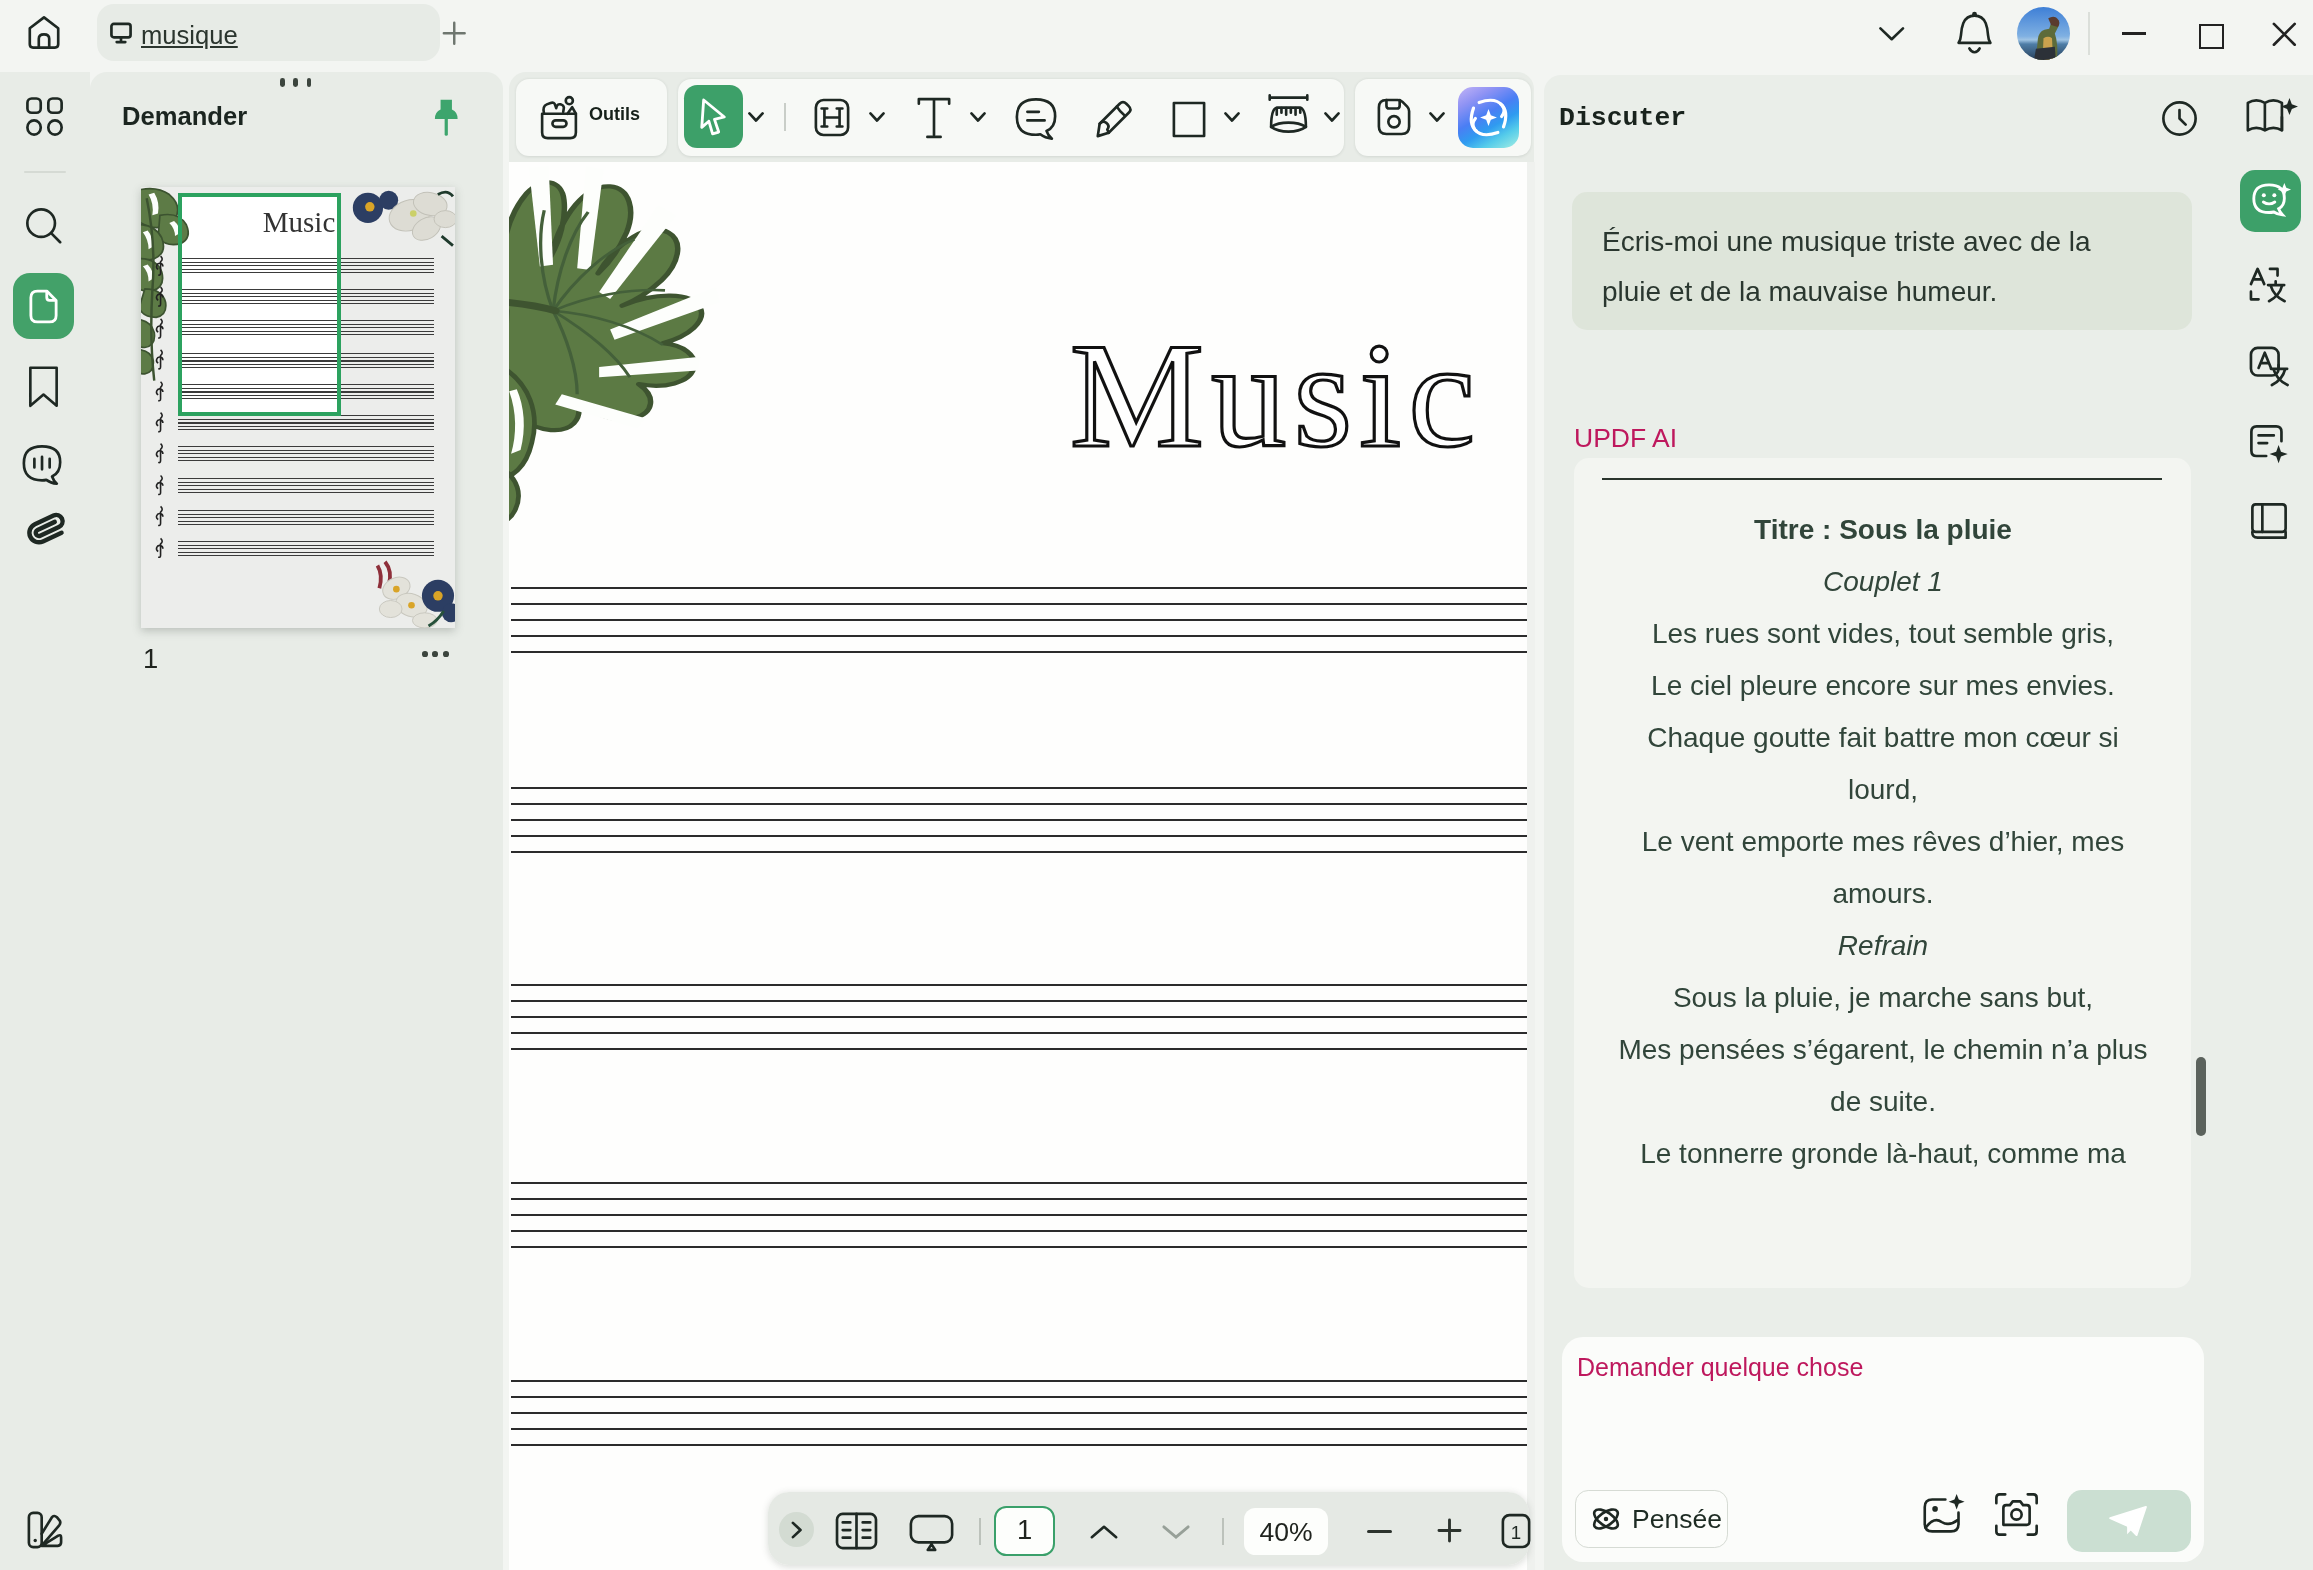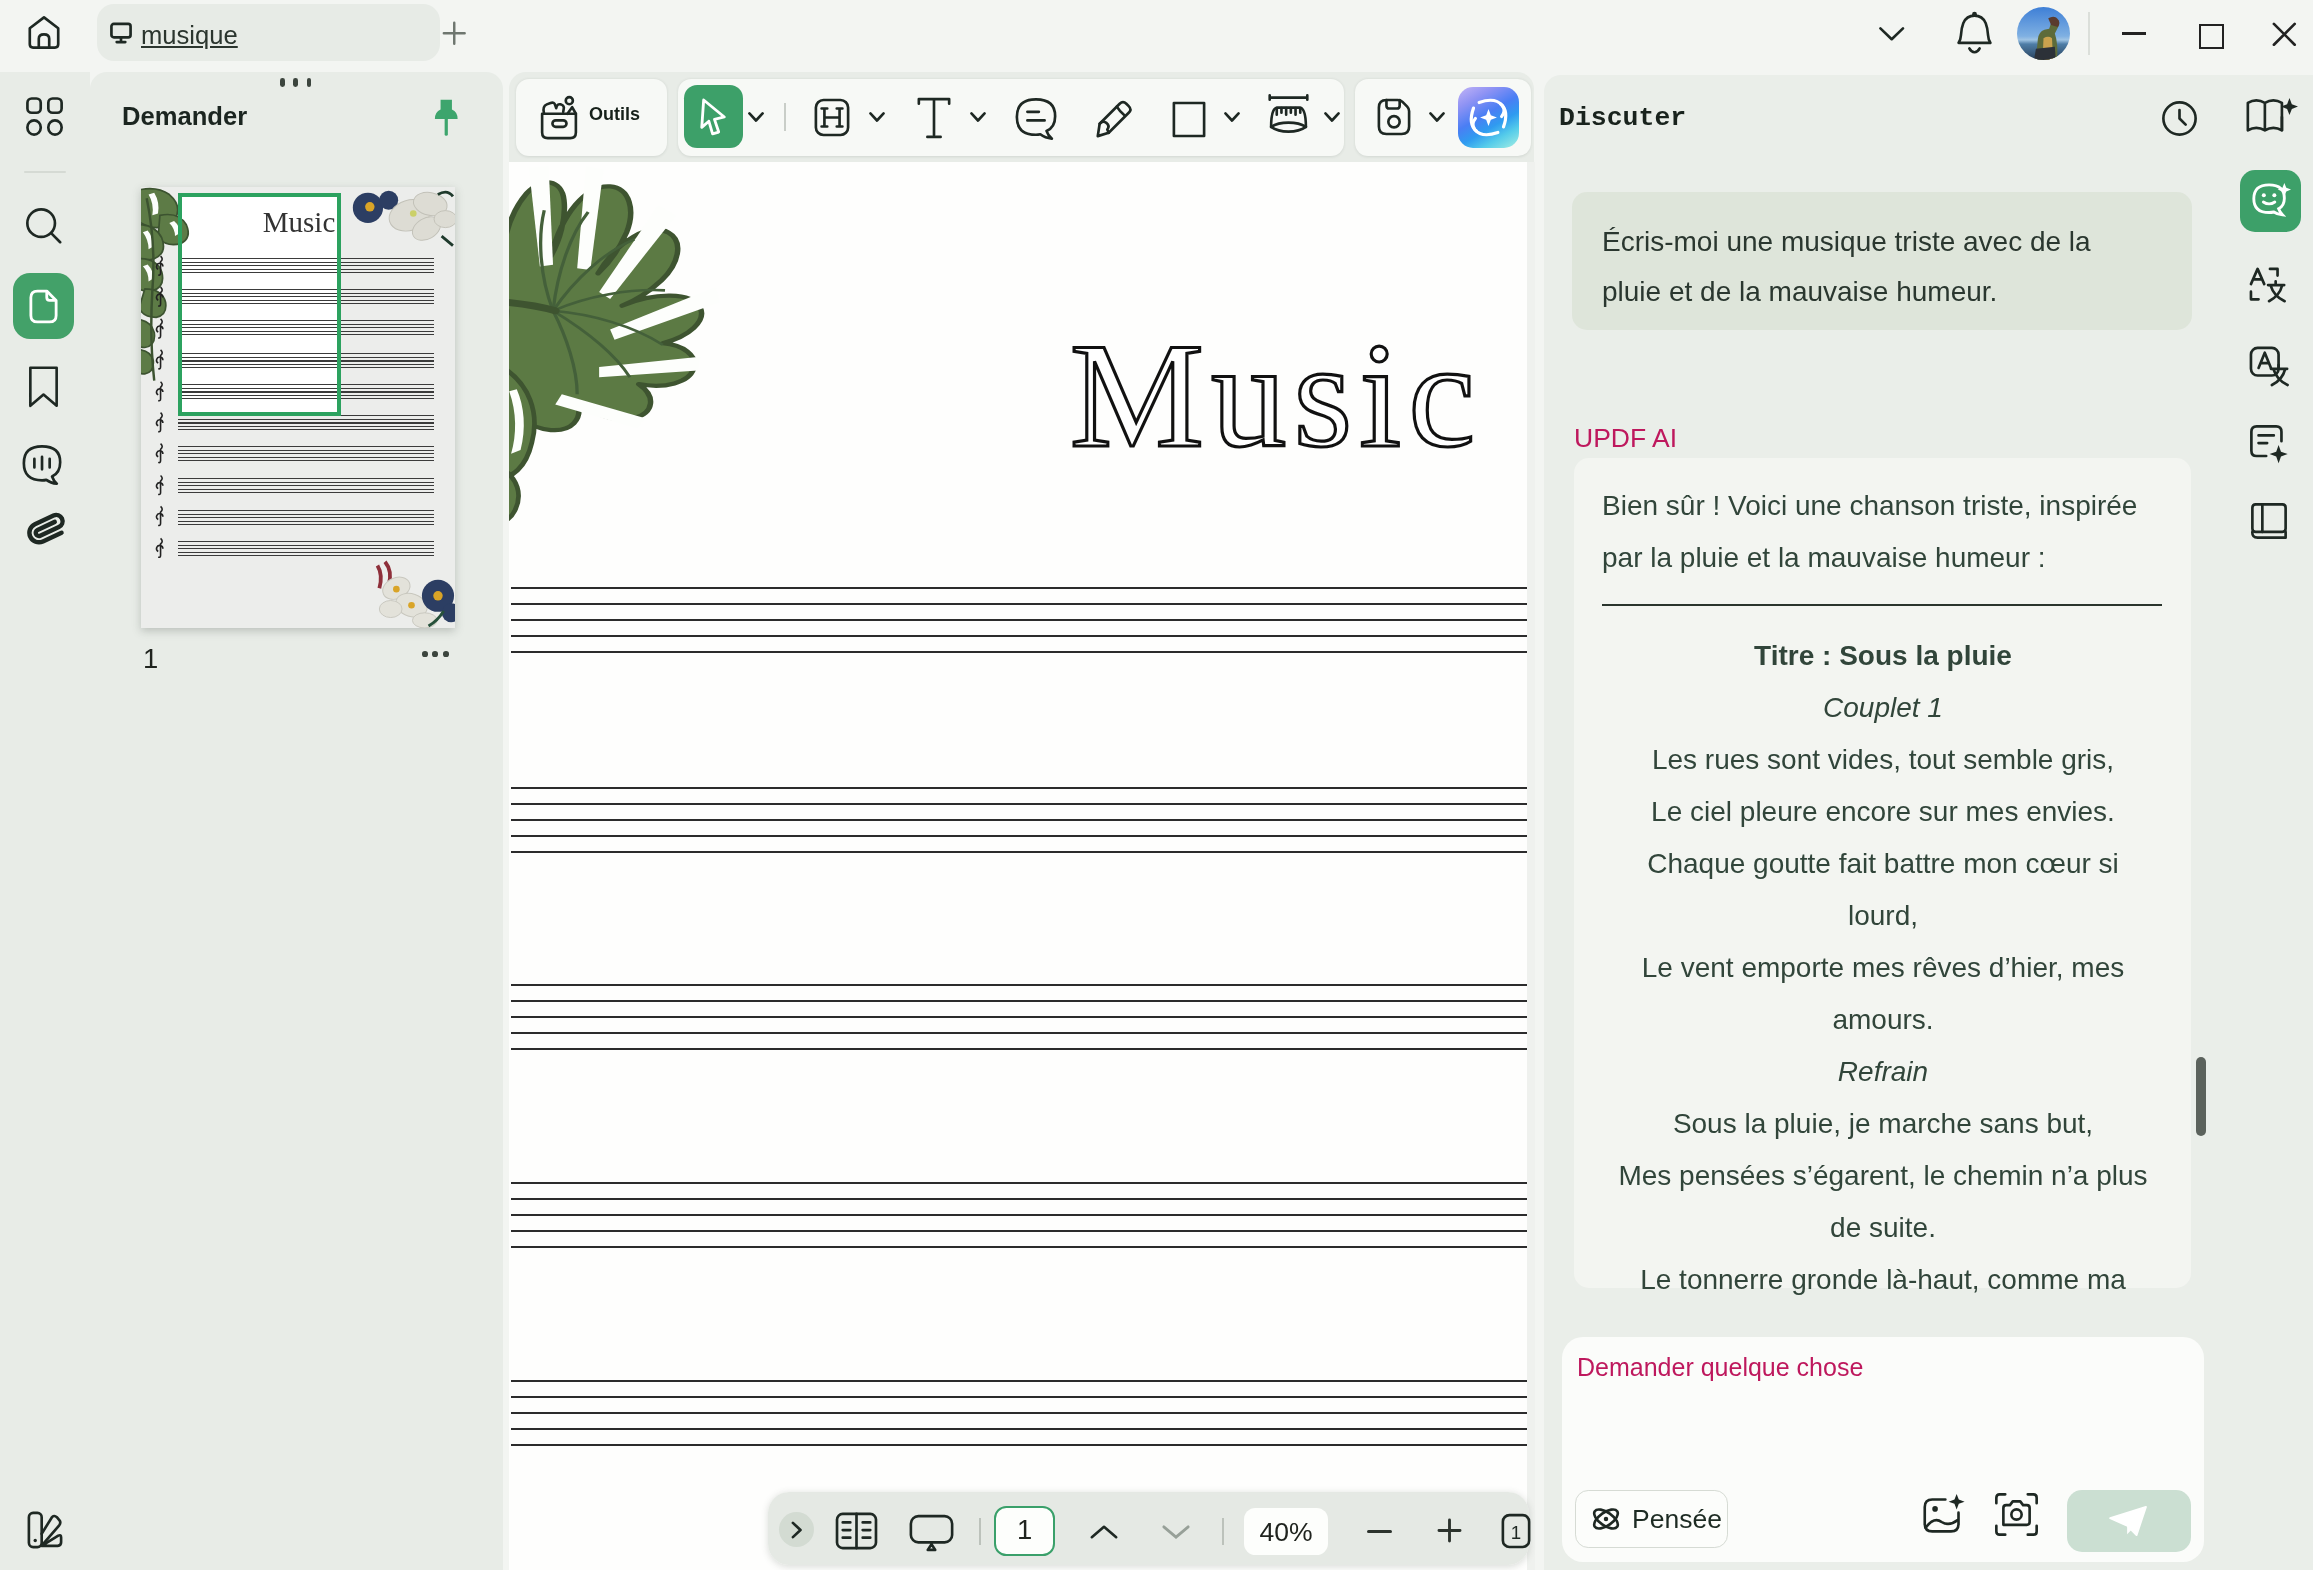--- a/index.html
+++ b/index.html
@@ -391,21 +391,20 @@
   <path class="ic" d="M6 2.5 L34 2.5 Q37.5 2.5 37.5 6 L37.5 28 Q37.5 31.5 34 31.5 L6 31.5 Q2.5 31.5 2.5 28 L2.5 6 Q2.5 2.5 6 2.5 Z" stroke-width="2.8"></path>
   <path class="ic" d="M13 2.5 L13 31.5 M2.5 31.5 Q2 37.5 8 37.5 L37.5 37.5 L37.5 31.5" stroke-width="2.8"></path>
 </svg>
 
 <div class="abs" style="left:1572px;top:192px;width:620px;height:138px;background:#dee5da;border-radius:15px;"></div>
 <div class="abs" style="left:1602px;top:217px;font-size:28px;line-height:50px;color:#2a372f;">Écris-moi une musique triste avec de la<br>pluie et de la mauvaise humeur.</div>
 <div class="abs" style="left:1574px;top:423px;font-size:26.5px;color:#be185d;">UPDF AI</div>
 
 <div class="abs" style="left:1574px;top:458px;width:617px;height:830px;background:#f3f5f1;border-radius:15px;overflow:hidden;"></div>
 <div class="abs" style="left:1602px;top:458px;width:562px;font-size:28px;line-height:52px;color:#31453a;">
-  <div style="margin-top:22px;">Bien sûr ! Voici une chanson triste, inspirée<br>par la pluie et la mauvaise humeur :</div>
   <div style="margin-top:20px;border-top:2.3px solid #2a352d;width:560px;"></div>
   <div style="margin-top:24px;text-align:center;"><b>Titre : Sous la pluie</b><br>
   <i>Couplet 1</i><br>
   Les rues sont vides, tout semble gris,<br>
   Le ciel pleure encore sur mes envies.<br>
   Chaque goutte fait battre mon cœur si<br>
   lourd,<br>
   Le vent emporte mes rêves d’hier, mes<br>
   amours.<br>
   <i>Refrain</i><br>

